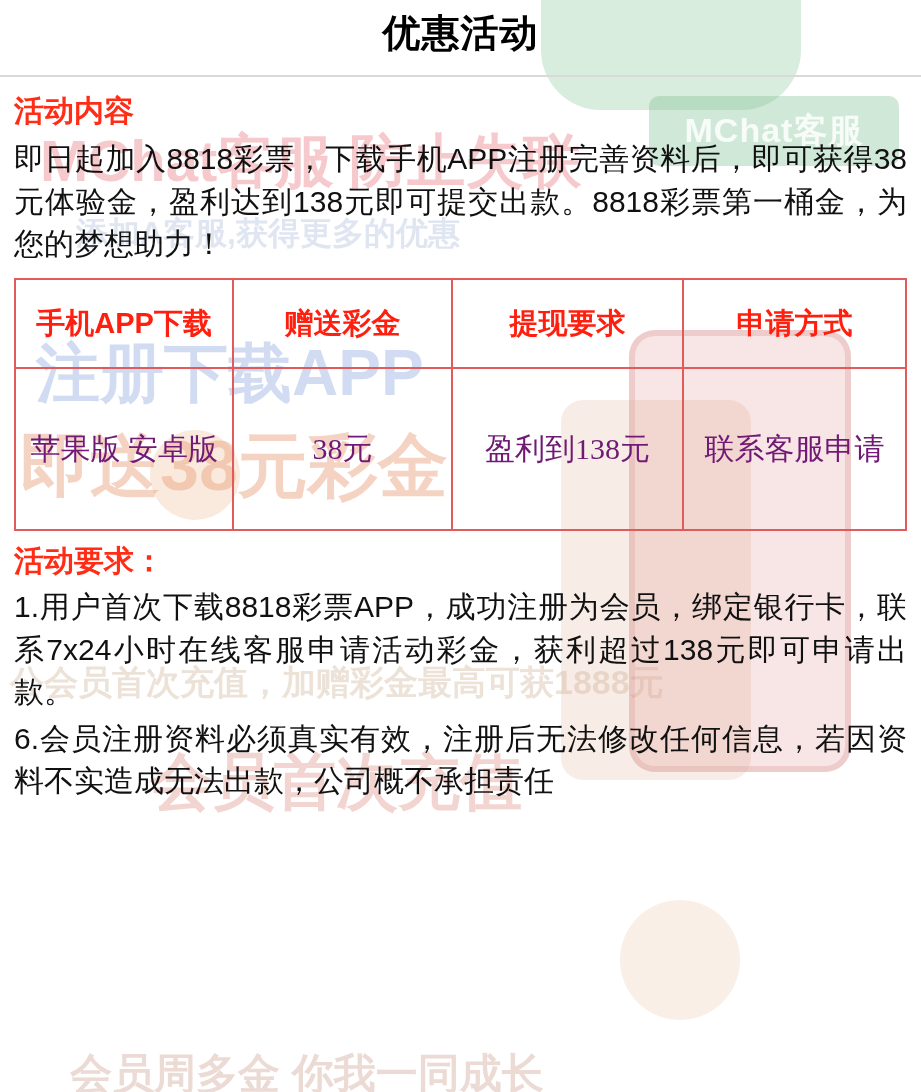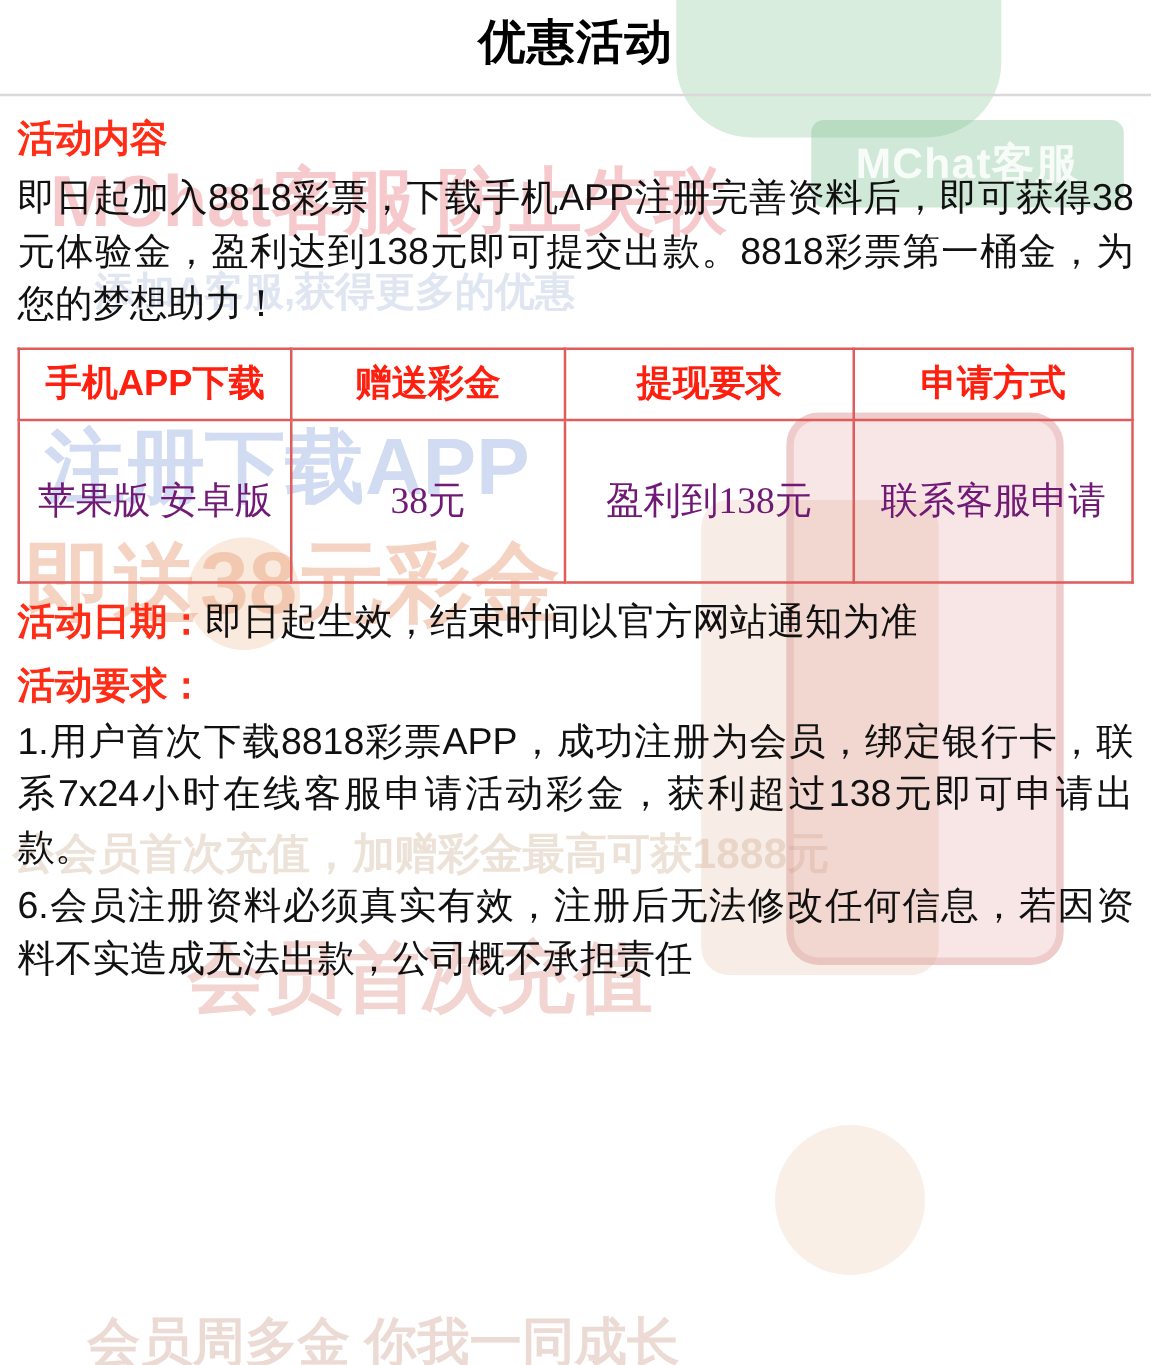--- a/index.html
+++ b/index.html
@@ -131,21 +131,21 @@
     width: 100%;
     border-collapse: collapse;
     margin: 12px 0 10px;
     table-layout: fixed;
   }
   table.promo th,
   table.promo td {
     border: 2px solid #e05b5b;
     text-align: center;
     vertical-align: middle;
-    padding: 8px 4px;
+    padding: 24px 4px;
   }
   table.promo th {
     color: #ff1f0f;
     font-size: 29px;
     font-weight: bold;
     line-height: 1.35;
   }
   table.promo td {
     color: #701a75;
     font-size: 30px;
@@ -232,21 +232,18 @@
     <tbody>
       <tr>
         <td>苹果版 安卓版</td>
         <td>38元</td>
         <td>盈利到138元</td>
         <td>联系客服申请</td>
       </tr>
     </tbody>
   </table>
 
-  <div class="date-line">
-    <span class="inline-label">活动日期：</span><span class="inline-value">即日起生效，结束时间以官方网站通知为准</span>
-  </div>
 
   <div class="req-head">活动要求：</div>
   <p class="req-item">1.用户首次下载8818彩票APP，成功注册为会员，绑定银行卡，联系7x24小时在线客服申请活动彩金，获利超过138元即可申请出款。</p>
   <p class="req-item">6.会员注册资料必须真实有效，注册后无法修改任何信息，若因资料不实造成无法出款，公司概不承担责任</p>
 
 </div>
 
 </body></html>

